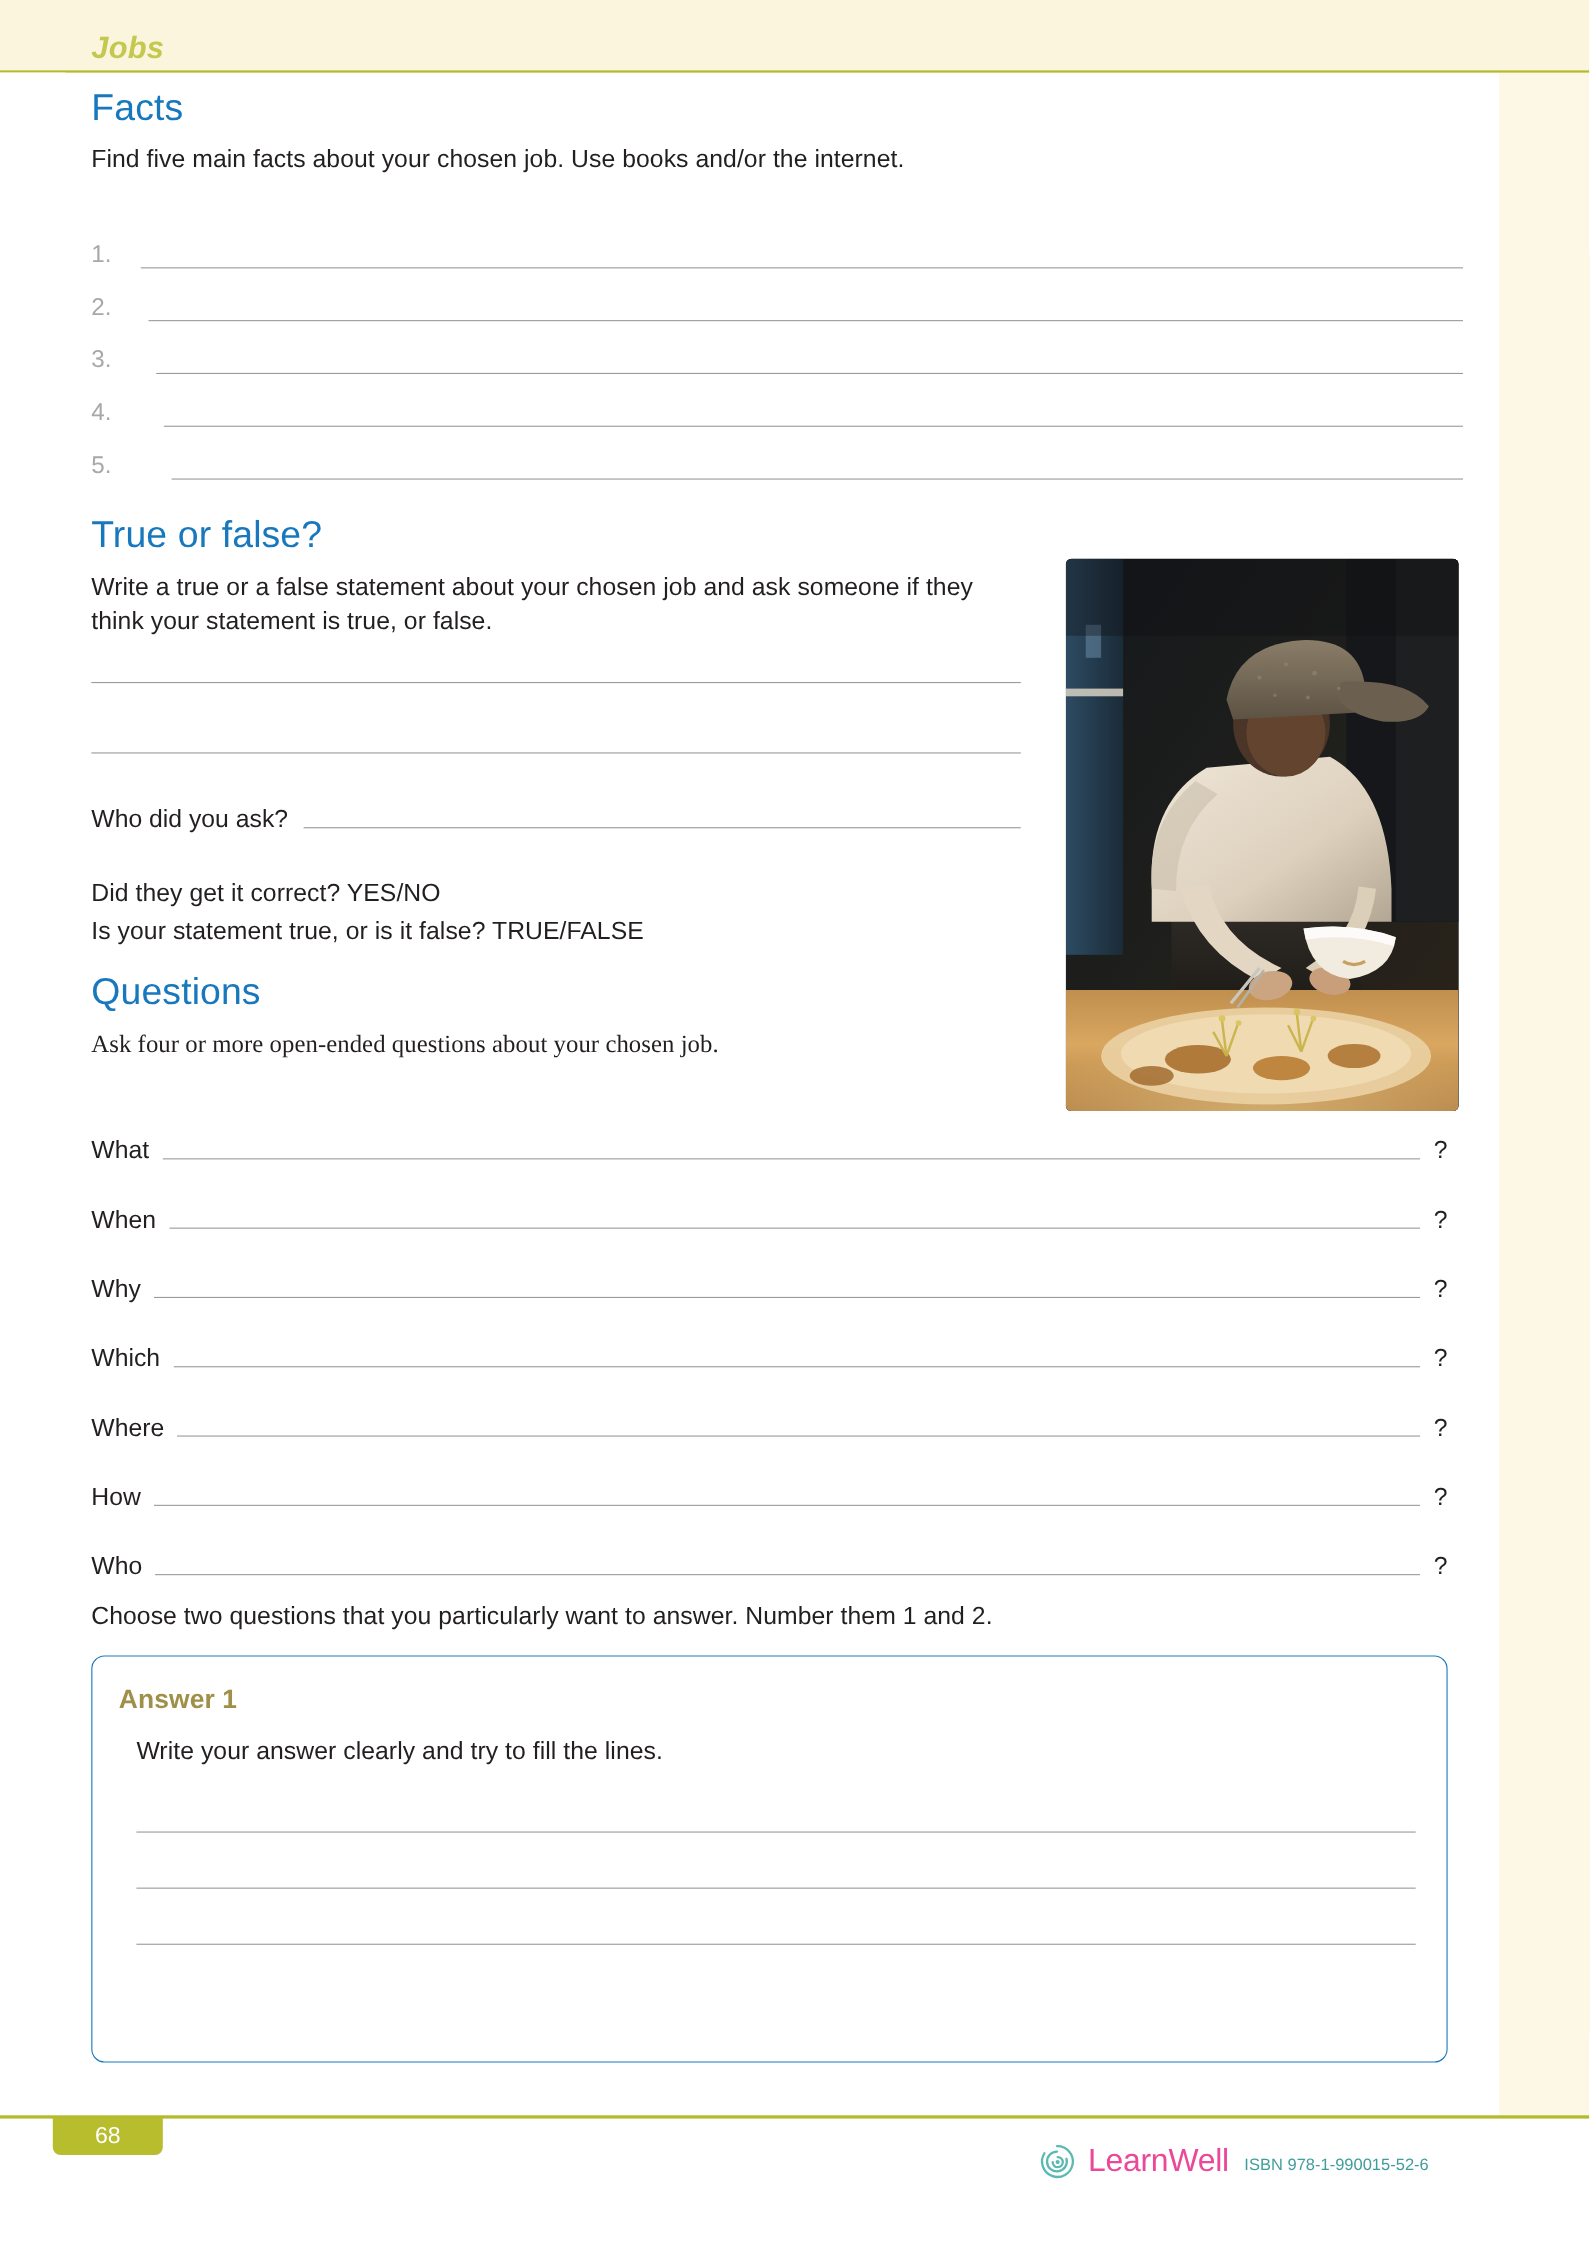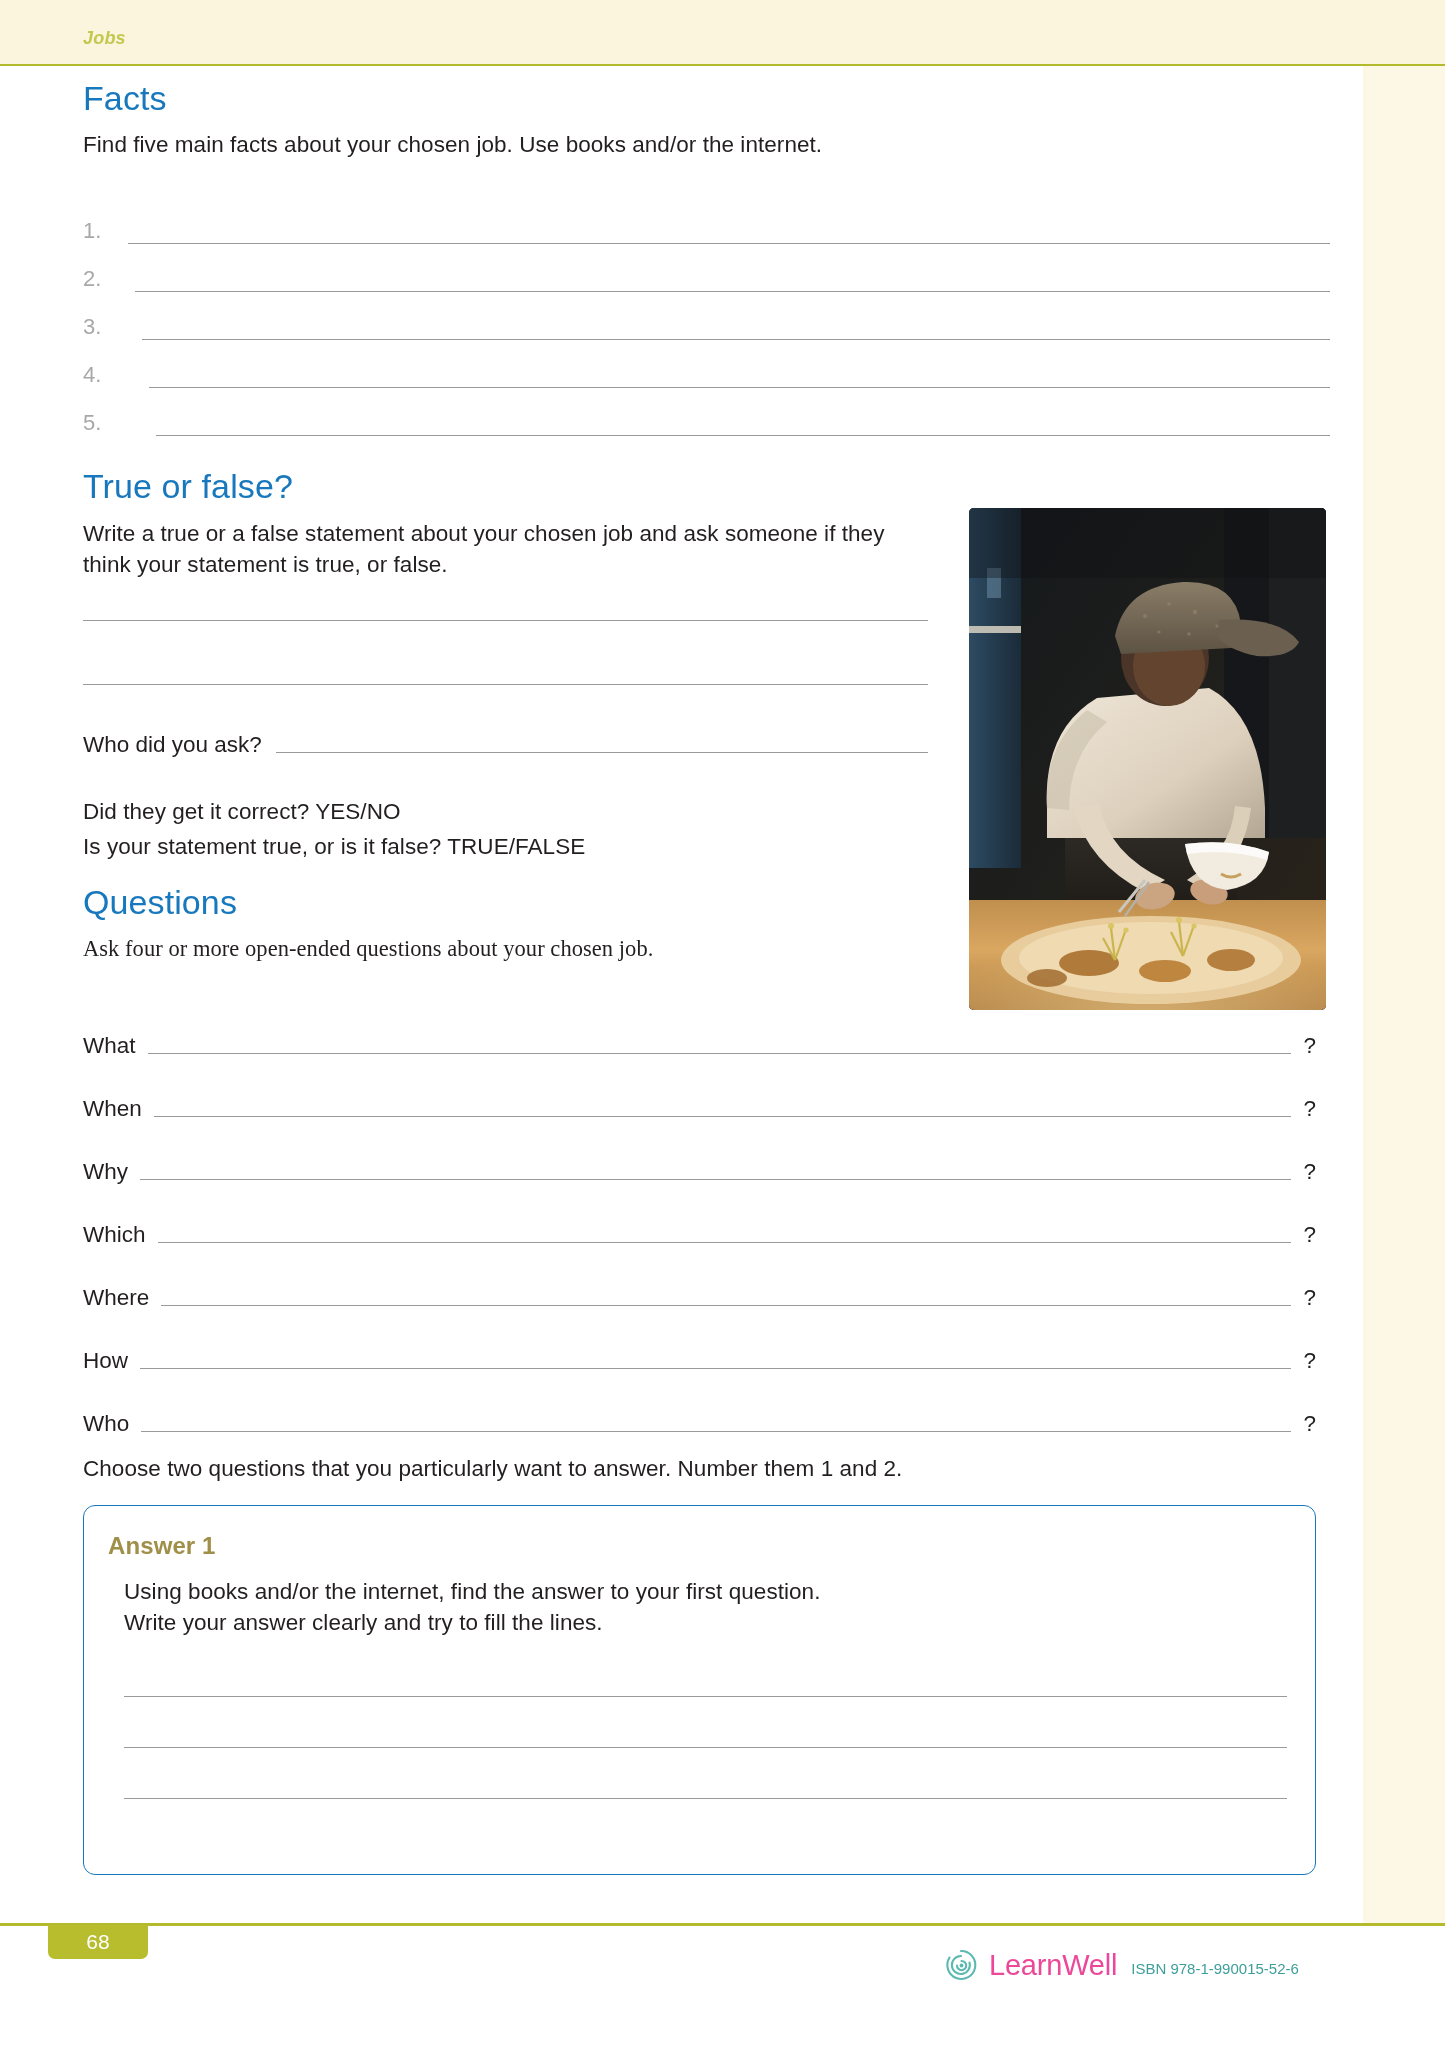--- a/index.html
+++ b/index.html
@@ -25,21 +25,21 @@
     left: 0; top: 0;
     width: 1445px;
     height: 66px;
     background: #fcf5dd;
     border-bottom: 2px solid #b3bb2c;
   }
   .header-title {
     position: absolute;
     left: 83px;
     top: 28px;
-    font-size: 18px;
+    font-size: 28px;
     font-style: italic;
     font-weight: 700;
     color: #c3c84f;
     letter-spacing: .2px;
     text-align: right;
   }
 
   
   .right-gutter {
     position: absolute;
@@ -356,21 +356,20 @@
         <span class="q-line"></span>
         <span class="q-mark">?</span>
       </div>
     </div>
 
     <p class="body-text choose-text">Choose two questions that you particularly want to answer. Number them 1 and 2.</p>
 
     <div class="answer-box">
       <div class="answer-title">Answer 1</div>
       <div class="answer-desc">
-        <p class="body-text">Using books and/or the internet, find the answer to your first question.</p>
         <p class="body-text">Write your answer clearly and try to fill the lines.</p>
       </div>
       <div class="answer-lines">
         <div class="ans-line"></div>
         <div class="ans-line"></div>
         <div class="ans-line"></div>
       </div>
     </div>
 
   </div>

